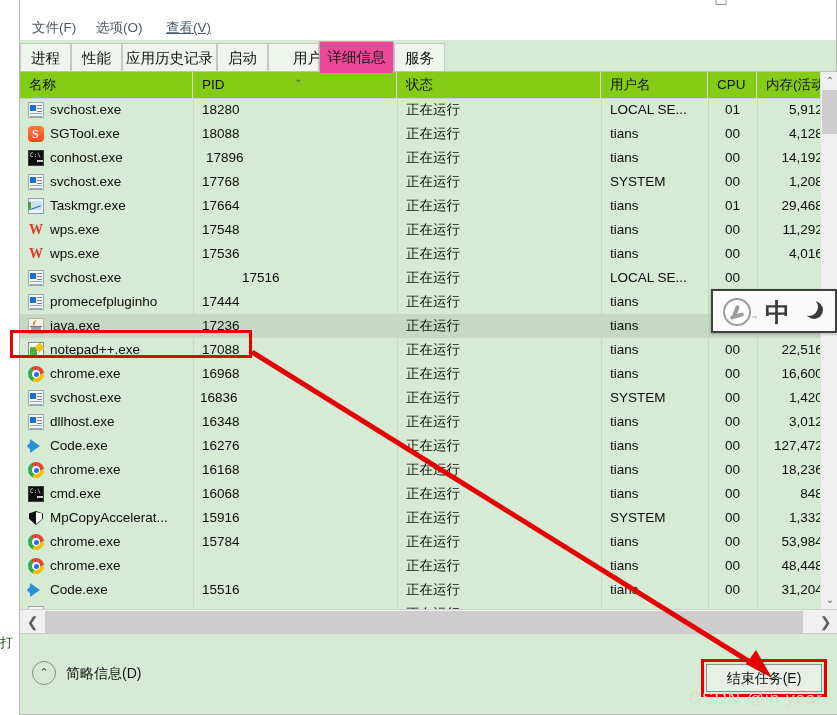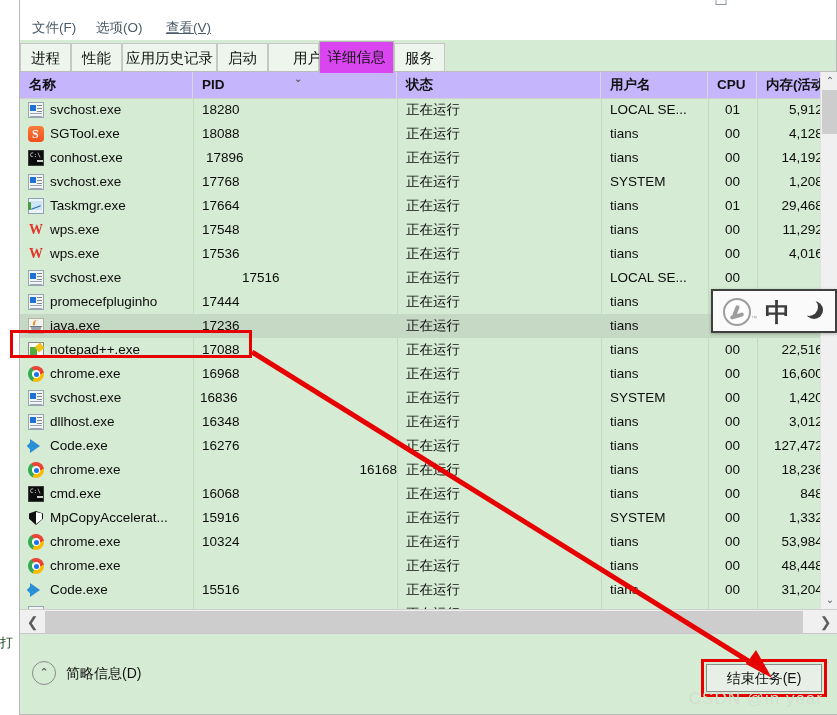--- a/index.html
+++ b/index.html
@@ -60,35 +60,35 @@
     background:#d5ebd3;
   }
   .tab{
     position:absolute;top:3px;height:29px;line-height:28px;
     font-size:14.5px;color:#111111;white-space:nowrap;
     background:#edf5ec;
     border:1px solid #c7c7c7;border-bottom:none;
     box-sizing:border-box;text-align:center;cursor:default;
   }
   .tab.active{
-    background:#d946ef;border-color:#b5b5b5;
+    background:#ec4899;border-color:#b5b5b5;
     top:1px;height:32px;line-height:31px;z-index:5;font-weight:400;
   }
 
   
   .tablewrap{
     position:absolute;left:0px;top:85px;width:818px;height:562px;
     background:#d5ebd3;
     border-top:1px solid #bdbdbd;
     box-sizing:border-box;
     overflow:hidden;
   }
   .thead{
     position:absolute;left:0;top:0;width:818px;height:26px;
-    background:#c4b5fd;border-bottom:1px solid #cfcfcf;font-weight:bold;
+    background:#84cc16;border-bottom:1px solid #cfcfcf;
   }
   .th{
     position:absolute;top:0;height:26px;line-height:25px;
     font-size:13.5px;color:#111;white-space:nowrap;
     box-sizing:border-box;border-right:1px solid #d8d8d8;
     padding-left:9px;cursor:default;overflow:hidden;
   }
   .th-sortmark{
     position:absolute;top:2px;font-size:10px;color:#555;line-height:10px;
   }
@@ -501,21 +501,21 @@
             <div class="cell user" style="left: 581px; width: 107px;">tians</div>
             <div class="cell cpu" style="left: 688px; width: 49px;">00</div>
             <div class="cell mem" style="left: 737px; width: 77px;">127,472 |</div>
           </div>
           <div class="row" style="top: 360px;">
             <div class="ico ico-chrome">
               <i></i>
               <b></b>
             </div>
             <div class="cell name" style="left: 0px; width: 173px;">chrome.exe</div>
-            <div class="cell pid" style="left: 173px; width: 204px; text-align: right;">16168</div>
+            <div class="cell pid" style="left: 173px; width: 204px;">16168</div>
             <div class="cell state" style="left: 377px; width: 204px;">正在运行</div>
             <div class="cell user" style="left: 581px; width: 107px;">tians</div>
             <div class="cell cpu" style="left: 688px; width: 49px;">00</div>
             <div class="cell mem" style="left: 737px; width: 77px;">18,236 |</div>
           </div>
           <div class="row" style="top: 384px;">
             <div class="ico ico-cmd">
               <s>C:\</s>
               <u></u>
             </div>
@@ -537,21 +537,21 @@
             <div class="cell user" style="left: 581px; width: 107px;">SYSTEM</div>
             <div class="cell cpu" style="left: 688px; width: 49px;">00</div>
             <div class="cell mem" style="left: 737px; width: 77px;">1,332 |</div>
           </div>
           <div class="row" style="top: 432px;">
             <div class="ico ico-chrome">
               <i></i>
               <b></b>
             </div>
             <div class="cell name" style="left: 0px; width: 173px;">chrome.exe</div>
-            <div class="cell pid" style="left: 173px; width: 204px;">10324</div>
+            <div class="cell pid" style="left: 173px; width: 204px;">15784</div>
             <div class="cell state" style="left: 377px; width: 204px;">正在运行</div>
             <div class="cell user" style="left: 581px; width: 107px;">tians</div>
             <div class="cell cpu" style="left: 688px; width: 49px;">00</div>
             <div class="cell mem" style="left: 737px; width: 77px;">53,984 |</div>
           </div>
           <div class="row" style="top: 456px;">
             <div class="ico ico-chrome">
               <i></i>
               <b></b>
             </div>

